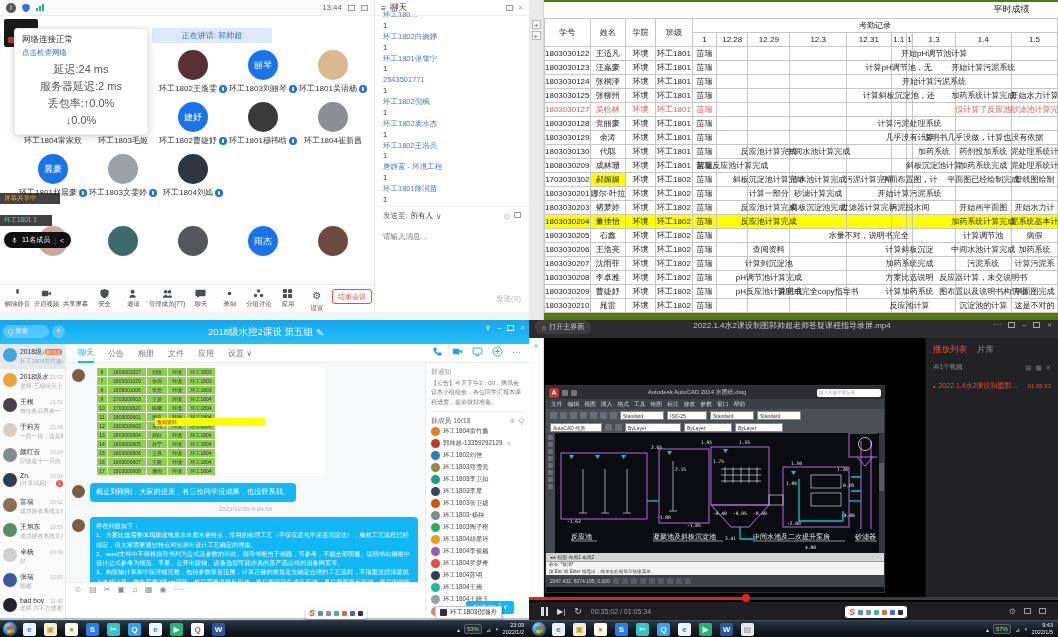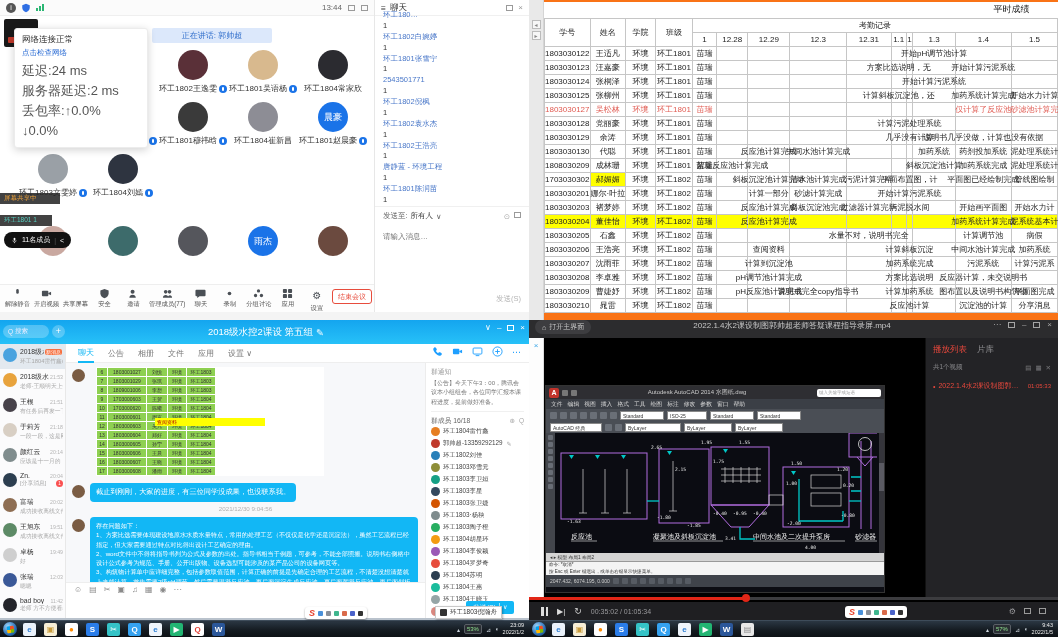--- a/index.html
+++ b/index.html
@@ -1,37 +1,37 @@
 <!DOCTYPE html>
 <html><head>
 <meta charset="utf-8">
 <style>
 *{margin:0;padding:0;box-sizing:border-box}
 html,body{-webkit-text-size-adjust:none}
 body{font-family:"Liberation Sans","DejaVu Sans",sans-serif;background:#666}
 #canvas{position:relative;width:1058px;height:637px;background:#fff;overflow:hidden;margin:0 auto}
 .q{position:absolute;overflow:hidden}
 #q1{left:0;top:0;width:529px;height:320px;background:#fff}
-#q2{left:529px;top:0;width:529px;height:320px;background:#f97316}
+#q2{left:529px;top:0;width:529px;height:320px;background:#4d7c0f}
 #q3{left:0;top:320px;width:529px;height:317px;background:#b9c2cc}
 #q4{left:529px;top:320px;width:529px;height:317px;background:#000}
 svg{display:block}
 
 .m-top{position:absolute;left:0;top:0;width:374px;height:16px;background:#fbfbfb;border-bottom:1px solid #efefef;display:flex;align-items:center;padding:0 6px;gap:5px}
 .m-ico{width:10px;height:10px;border-radius:50%;display:flex;align-items:center;justify-content:center;font-size:7px;color:#fff}
 .m-top-right{margin-left:auto;display:flex;align-items:center;gap:6px;font-size:8px;color:#666}
 .sigbars{display:flex;align-items:flex-end;gap:1px}
 .sigbars i{width:2px;background:#2bb673;display:block}
 .wbox{width:7px;height:6px;border:1px solid #9a9a9a;display:inline-block}
 .m-thumb{position:absolute;left:4px;top:19px;width:34px;height:28px;background:#191919;border-radius:2px}
 .m-thumb i{position:absolute;left:4px;bottom:4px;width:8px;height:6px;background:#c0392b;border-radius:1px}
 .m-net{position:absolute;left:14px;top:28px;width:134px;background:#fff;border:1px solid #ececec;box-shadow:0 2px 8px rgba(0,0,0,.18);border-radius:3px;padding:5px 7px;z-index:5}
 .m-net-title{font-size:8.5px;color:#333}
 .m-net-link{font-size:7.5px;color:#2b6cd4;margin:2px 0 3px}
-.m-net-row{display:flex;justify-content:flex-start;font-size:13px;color:#555;line-height:1.55}
+.m-net-row{display:flex;justify-content:center;font-size:11px;color:#555;line-height:1.55}
 .m-speak{position:absolute;left:152px;top:28px;width:120px;height:15px;background:#dce8fb;border-radius:2px;font-size:8px;color:#3370cc;display:flex;align-items:center;justify-content:center}
 .m-grid{position:absolute;left:18px;top:50px;width:350px;display:grid;grid-template-columns:repeat(5,1fr);row-gap:8px}
 .m-grid4{position:absolute;left:18px;top:226px;width:350px;height:30px;display:grid;grid-template-columns:repeat(5,1fr);overflow:hidden}
 .mcell{display:flex;flex-direction:column;align-items:center}
 .av{width:30px;height:30px;border-radius:50%;background:#888;display:flex;align-items:center;justify-content:center;overflow:hidden}
 .avt{color:#fff;font-size:9px;letter-spacing:0}
 .mname{display:flex;align-items:center;gap:2px;margin-top:3px;font-size:8px;color:#333;white-space:nowrap}
 .mbadge{width:8px;height:8px;border-radius:50%;background:#1a73e8;display:inline-flex;align-items:center;justify-content:center}
 .mbadge::after{content:"";width:2px;height:4px;background:#fff;border-radius:1px}
 .m-chips{position:absolute;left:0;top:193px;z-index:6;font-size:6.5px}
@@ -265,20 +265,29 @@
         <div class="mcell">
           <div class="av" style="background: rgb(90, 48, 56);">
             <span class="avt"></span>
           </div>
           <div class="mname">
             <span>环工1802王逸雯</span>
             <span class="mbadge"></span>
           </div>
         </div>
         <div class="mcell">
+          <div class="av" style="background: rgb(26, 115, 232);">
+            <span class="avt">丽琴</span>
+          </div>
+          <div class="mname">
+            <span>环工1803刘丽琴</span>
+            <span class="mbadge"></span>
+          </div>
+        </div>
+        <div class="mcell">
           <div class="av" style="background: rgb(216, 185, 142);">
             <span class="avt"></span>
           </div>
           <div class="mname">
             <span>环工1801吴语杨</span>
             <span class="mbadge"></span>
           </div>
         </div>
         <div class="mcell">
           <div class="av" style="background: rgb(43, 43, 48);">
@@ -668,21 +677,21 @@
             <td>1803030123</td>
             <td>汪嘉豪</td>
             <td>环境</td>
             <td>环工1801</td>
             <td>苗瑞</td>
             <td></td>
             <td></td>
             <td></td>
             <td></td>
             <td>
-              <span class="note">方案比选说明，无</span>
+              <span class="note">计算pH调节池，无</span>
             </td>
             <td></td>
             <td></td>
             <td>
               <span class="note">开始计算污泥系统</span>
             </td>
             <td></td>
           </tr>
           <tr>
             <td>1803030124</td>
@@ -1062,21 +1071,21 @@
             <td></td>
             <td></td>
             <td>
               <span class="note">反应池计算</span>
             </td>
             <td></td>
             <td>
               <span class="note">沉淀池的计算</span>
             </td>
             <td>
-              <span class="note">分享消息</span>
+              <span class="note">这是不对的</span>
             </td>
           </tr>
         </tbody>
     </table>
   </div>
 
   <div class="q" id="q3">
     <div class="qq-win">
       <div class="qq-band">
         <div class="qq-search">

